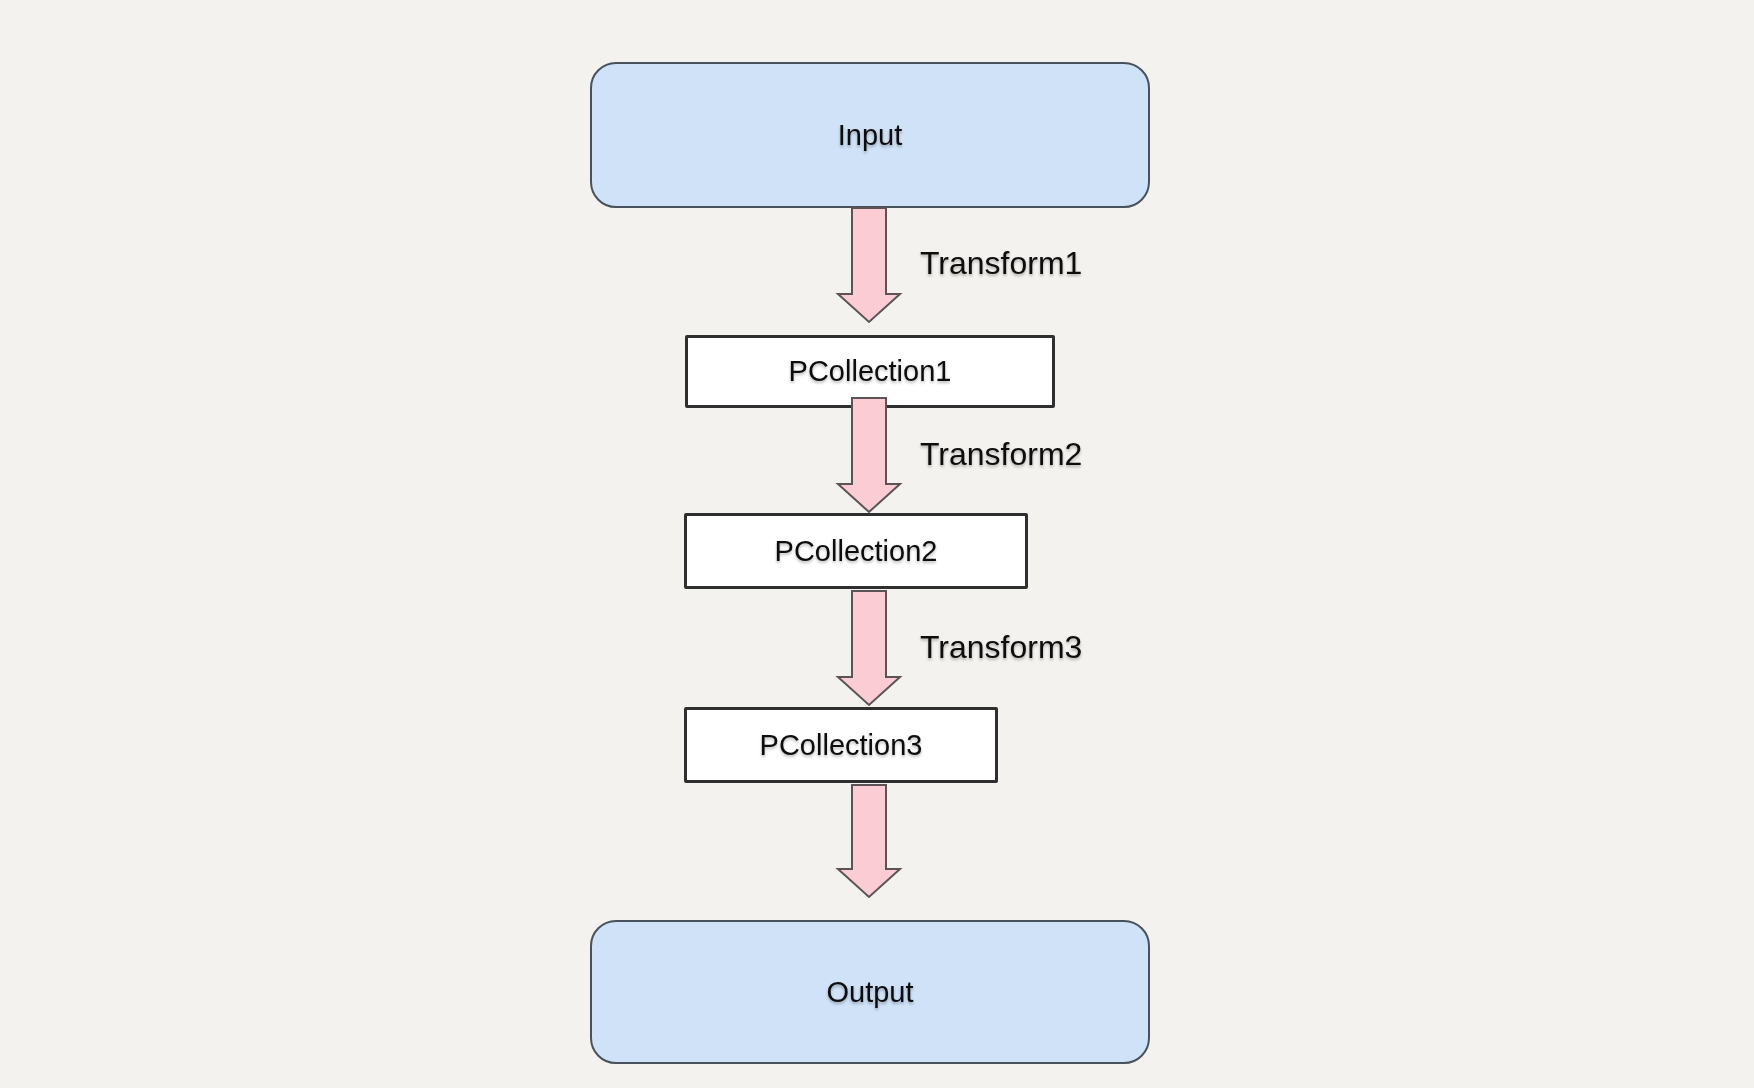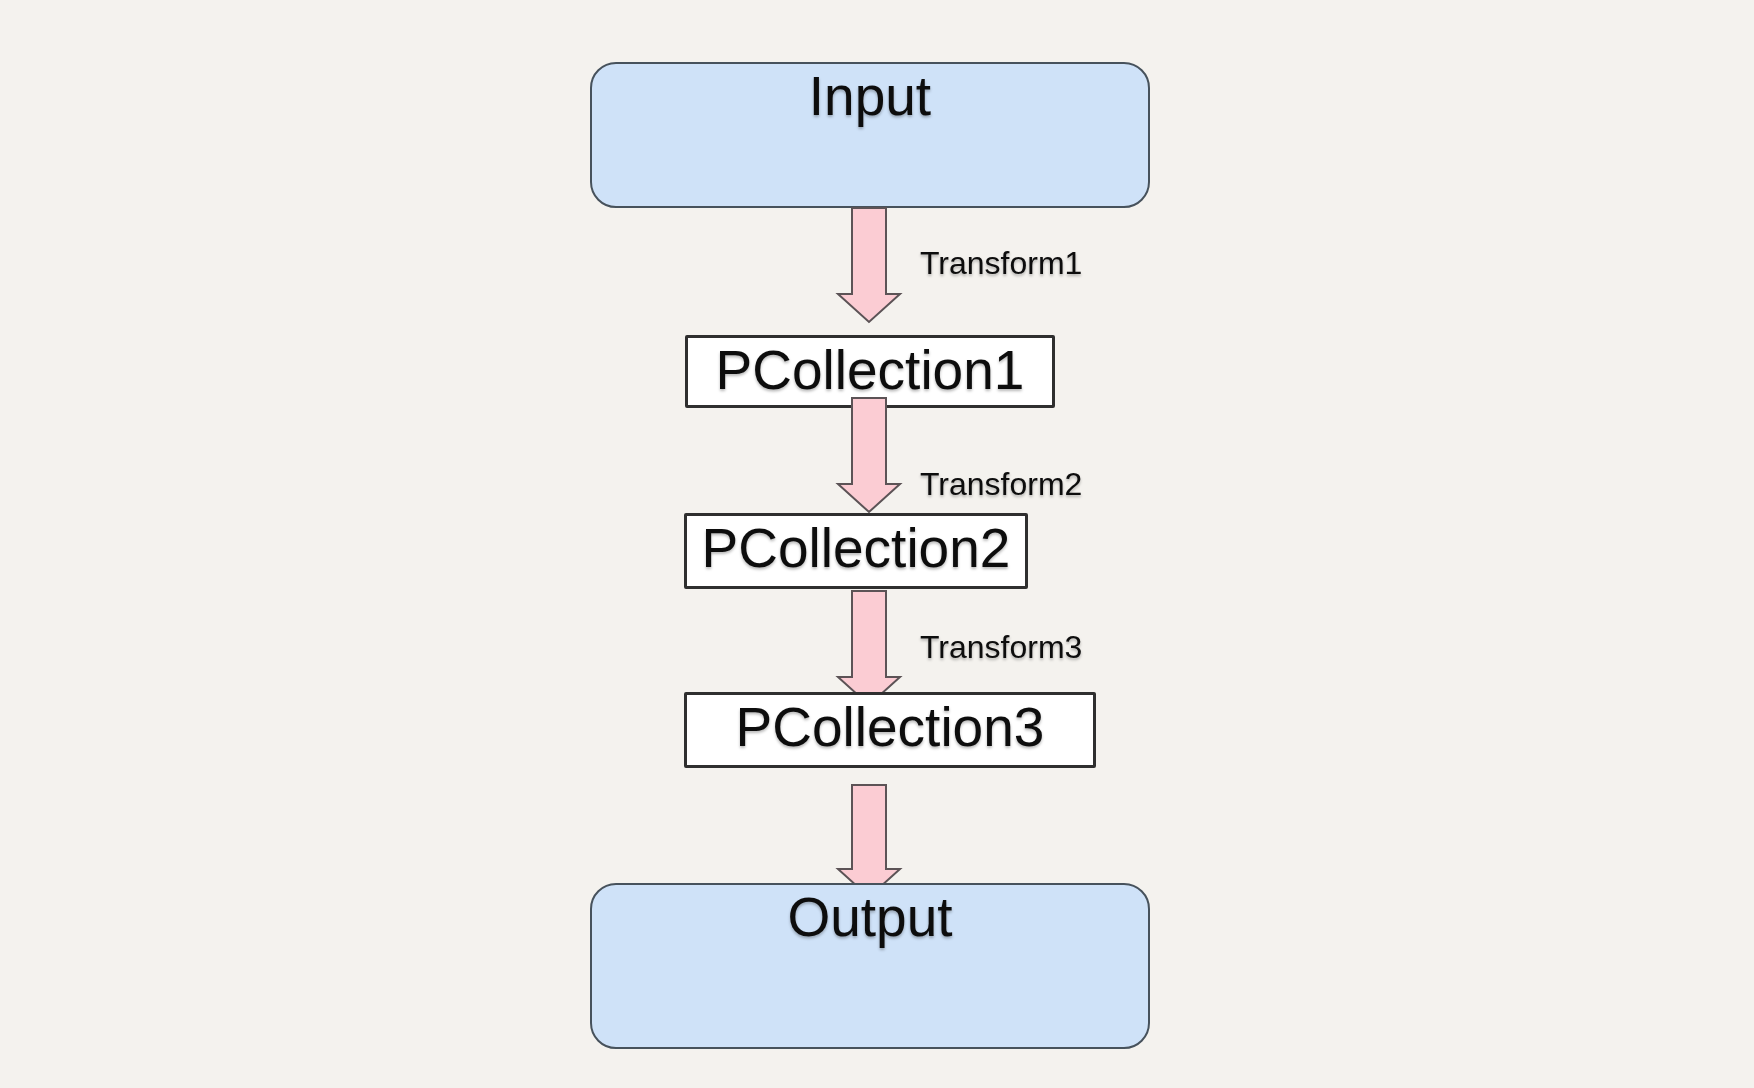--- a/index.html
+++ b/index.html
@@ -11,43 +11,43 @@
   .canvas {
     position: relative;
     width: 1754px;
     height: 1088px;
     background: var(--bg, #f4f2ee);
     overflow: hidden;
   }
   .node {
     position: absolute;
     display: flex;
-    align-items: flex-start;
+    align-items: center;
     justify-content: center;
     box-sizing: border-box;
-    font-size: 55px;
+    font-size: 29px;
     color: var(--text, #0d0d0d);
     text-shadow: 0 2px 3px rgba(0,0,0,0.28);
     white-space: nowrap;
   }
   .node.terminal {
     background: var(--terminal-fill, #cfe2f8);
     border: 2px solid var(--terminal-border, #47525c);
     border-radius: 26px;
   }
   .node.collection {
     background: var(--collection-fill, #ffffff);
     border: 3px solid var(--collection-border, #2f2f2f);
     border-radius: 2px;
   }
   .node-input    { left: 590px; top: 62px;  width: 560px; height: 146px; }
   .node-pc1      { left: 685px; top: 335px; width: 370px; height: 73px;  }
   .node-pc2      { left: 684px; top: 513px; width: 344px; height: 76px;  }
-  .node-pc3      { left: 684px; top: 692px; width: 412px; height: 76px;  }
-  .node-output   { left: 590px; top: 883px; width: 560px; height: 166px; }
+  .node-pc3      { left: 684px; top: 707px; width: 314px; height: 76px;  }
+  .node-output   { left: 590px; top: 920px; width: 560px; height: 144px; }
 
   .flow-arrow {
     position: absolute;
     left: 838px;
     width: 62px;
     overflow: visible;
   }
   .flow-arrow polygon {
     fill: var(--arrow-fill, #fbccd3);
     stroke: var(--arrow-border, #5c5356);
@@ -63,21 +63,21 @@
     position: absolute;
     left: 920px;
     height: 52px;
     line-height: 52px;
     font-size: 32px;
     color: var(--text, #0d0d0d);
     text-shadow: 0 2px 3px rgba(0,0,0,0.28);
     white-space: nowrap;
   }
   .edge-label-1 { top: 237px; }
-  .edge-label-2 { top: 428px; margin-top: 30px; }
+  .edge-label-2 { top: 428px; }
   .edge-label-3 { top: 621px; }
   .edge-label-4 { top: 814px; }
 </style>
 </head>
 <body>
 
 <div class="canvas">
 
   <div class="node terminal node-input">
     <span>Input</span>

